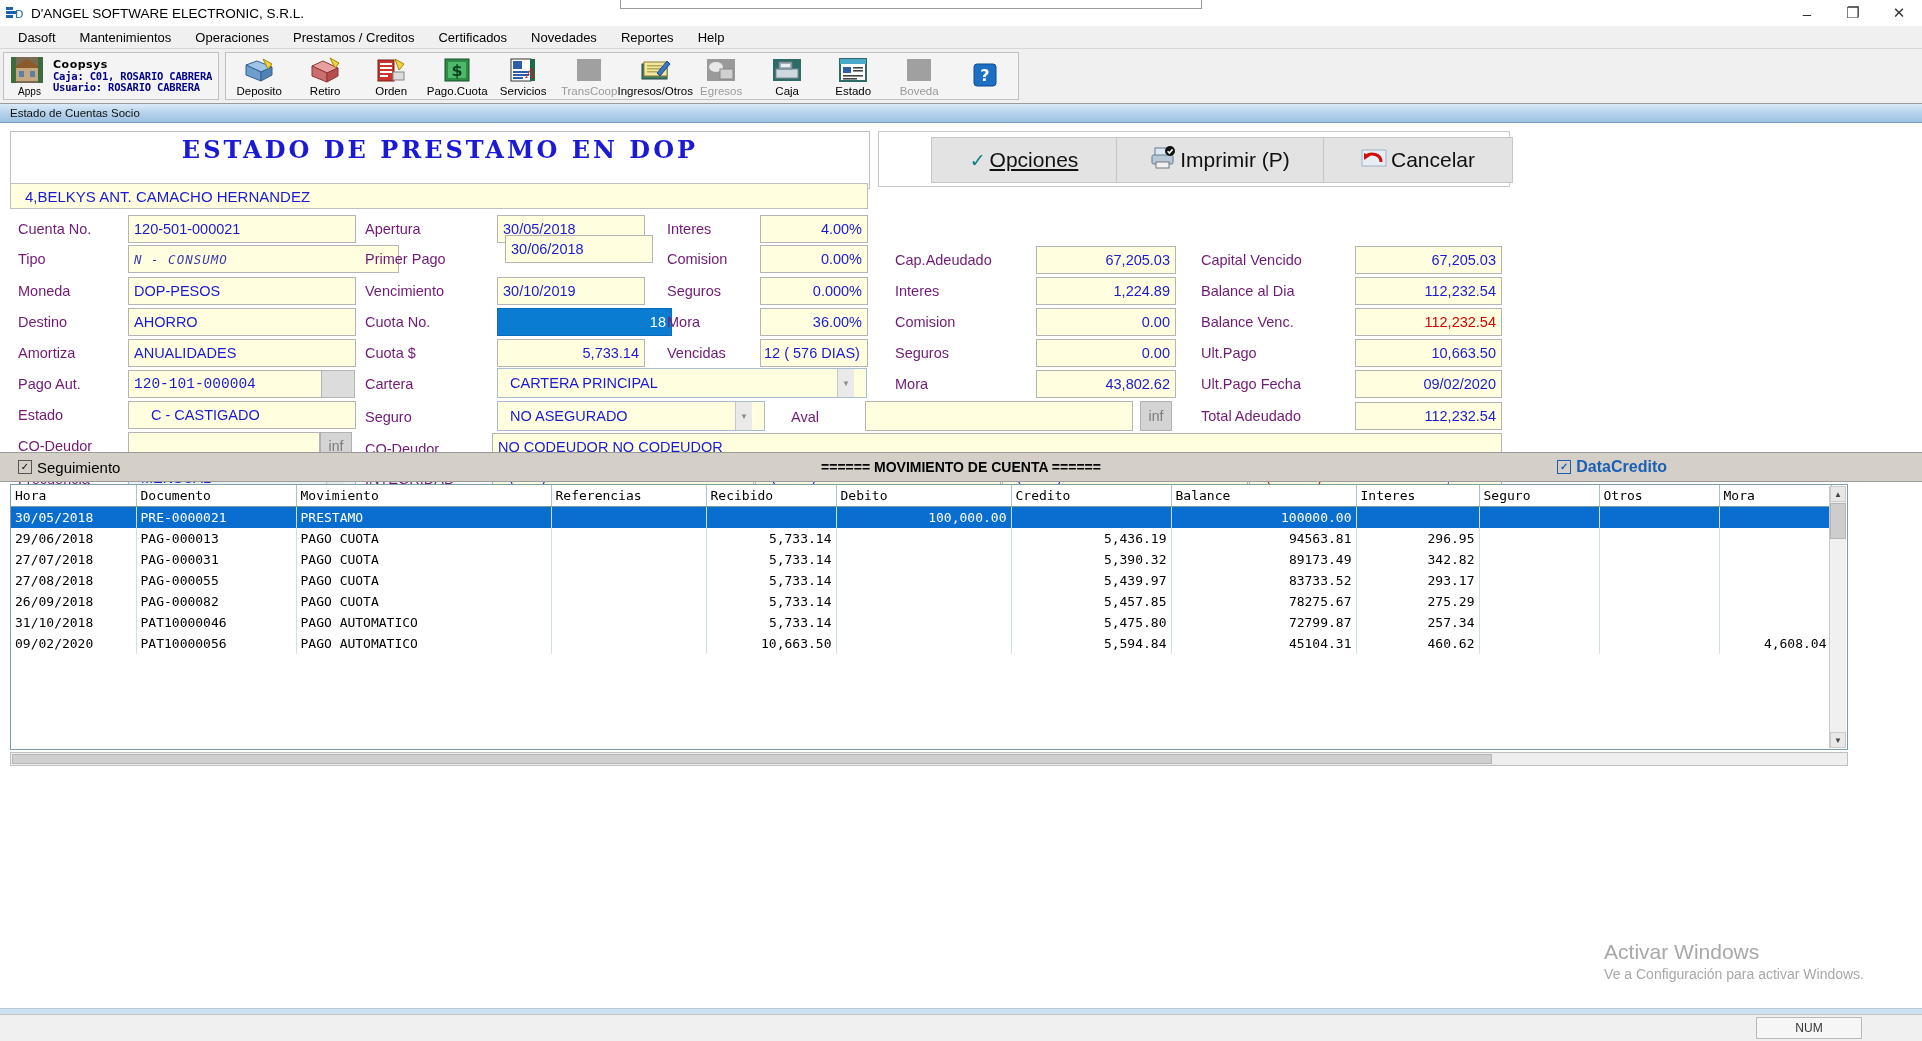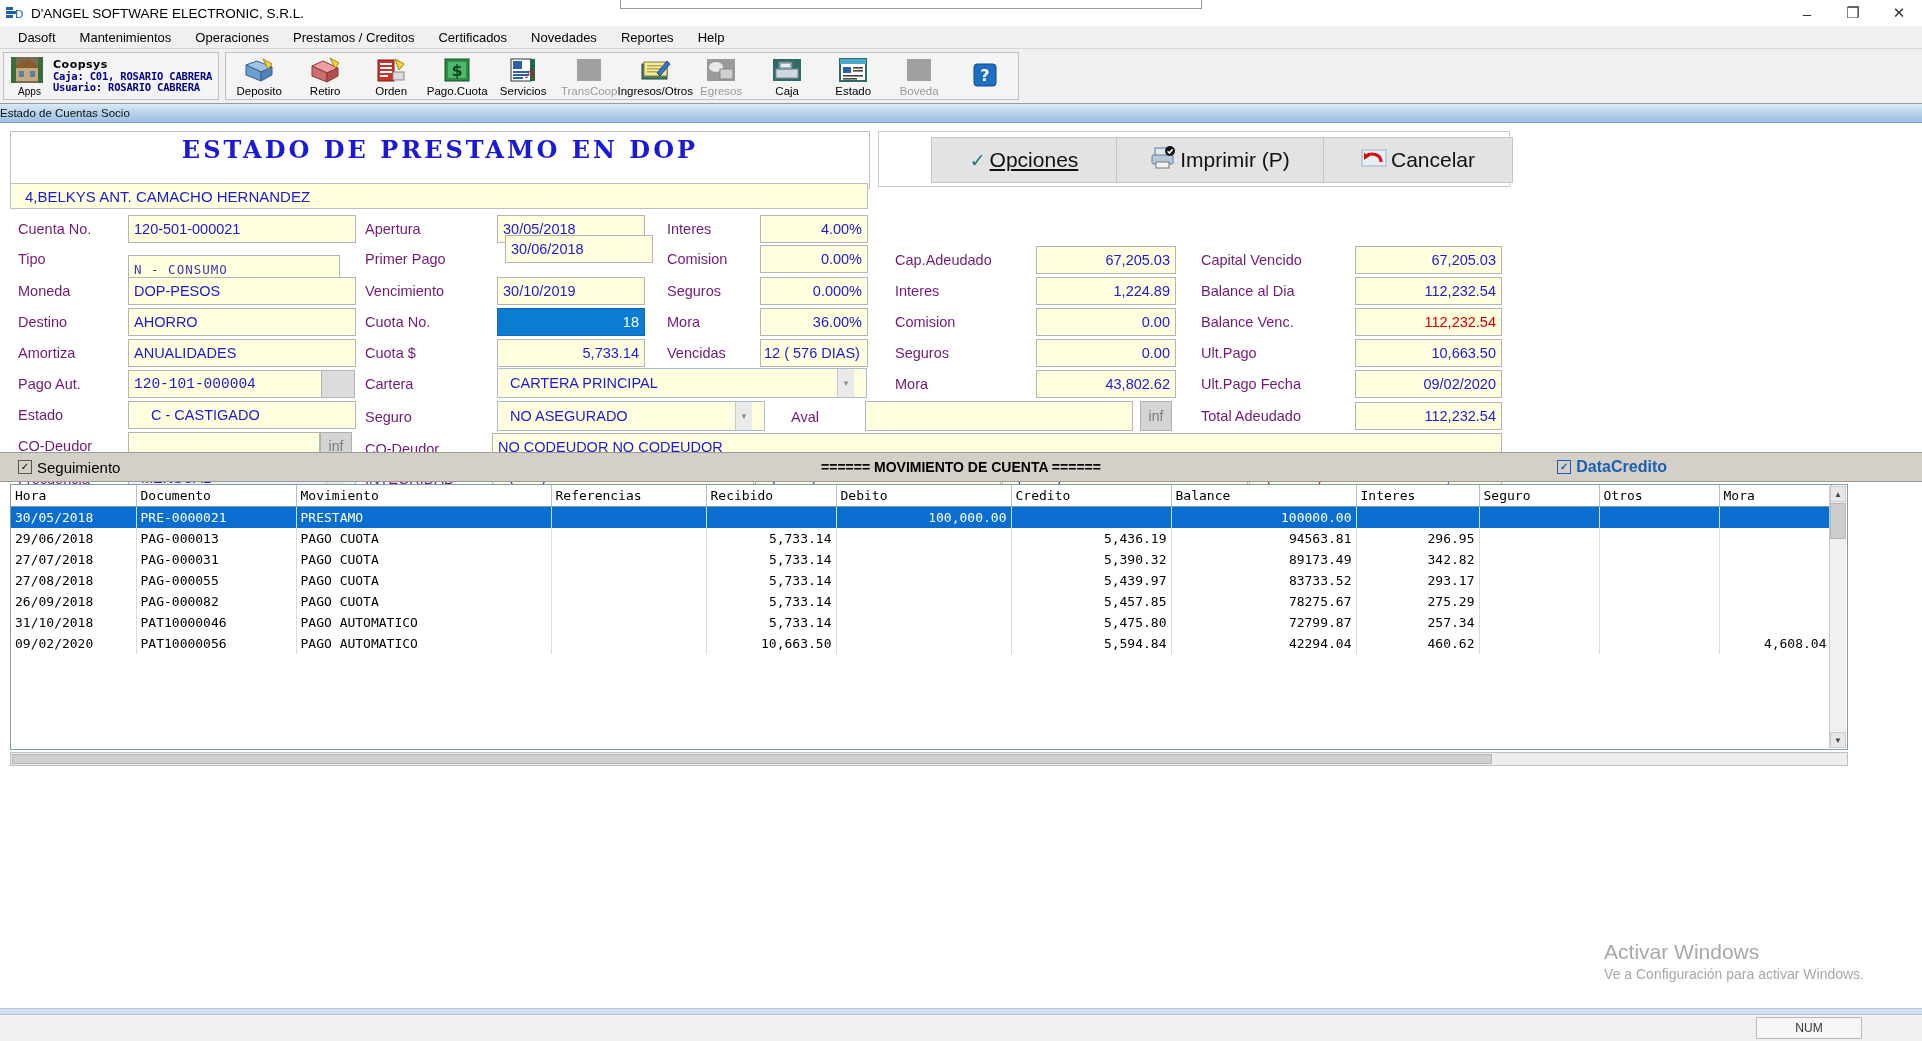--- a/index.html
+++ b/index.html
@@ -33,21 +33,21 @@
   .coop-txt{line-height:1.05;}
   .coop-name{font-family:"DejaVu Sans", sans-serif;font-weight:bold;font-size:11px;color:#000;letter-spacing:.5px;}
   .coop-sub{font-family:"DejaVu Sans Mono", monospace;font-size:10.5px;font-weight:bold;color:#00008b;letter-spacing:-0.2px;}
   .tbtn{width:66px;display:flex;flex-direction:column;align-items:center;justify-content:flex-end;padding:2px 0 1px 0;}
   .tbtn .ic{width:32px;height:28px;margin-bottom:1px;position:relative;}
   .tbtn .lb{font-size:11.5px;color:#000;white-space:nowrap;}
   .tbtn.disabled .lb{color:#9a9a9a;}
 
   
   .mdicap{height:18px;background:linear-gradient(180deg,#dceaf7 0%, #b6d2ea 50%, #9dc2e3 100%);
-          display:flex;align-items:center;padding-left:0;font-size:11.5px;color:#111;border-bottom:1px solid #7a9ec2;}
+          display:flex;align-items:center;padding-left:10px;font-size:11.5px;color:#111;border-bottom:1px solid #7a9ec2;}
 
   
   .form{position:relative;background:#fff;padding:0;height:370px;}
   .panelL{position:absolute;left:10px;top:8px;width:858px;height:56px;border:1px solid #bfbfbf;background:#fff;}
   .bigtitle{font-family:"DejaVu Serif", serif;font-weight:bold;font-size:24px;color:#1a1ad6;letter-spacing:3px;
             text-align:center;line-height:32px;padding-top:2px;}
   .namebar{position:absolute;left:10px;top:60px;width:858px;height:26px;background:#ffffe0;border:1px solid #bfbfbf;
            display:flex;align-items:center;padding-left:14px;font-size:15px;color:#1a1ad6;box-sizing:border-box;}
 
   .btnpanel{position:absolute;left:878px;top:8px;width:632px;height:56px;border:1px solid #c9c9c9;background:#fff;box-sizing:border-box;}
@@ -367,21 +367,21 @@
           </span>
           <span>Cancelar</span>
         </div>
       </div>
     </div>
 
     <div class="lbl" style="left:18px;top:98px;">Cuenta No.</div>
     <div class="fld" style="left:128px;top:92px;width:228px;">120-501-000021</div>
 
     <div class="lbl" style="left:18px;top:128px;">Tipo</div>
-    <div class="fld mono" style="left:128px;top:132px;width:212px;">N  -  CONSUMO</div>
+    <div class="fld mono" style="left:128px;top:122px;width:271px;font-style:italic;">N  -  CONSUMO</div>
 
     <div class="lbl" style="left:18px;top:160px;">Moneda</div>
     <div class="fld" style="left:128px;top:154px;width:228px;">DOP-PESOS</div>
 
     <div class="lbl" style="left:18px;top:191px;">Destino</div>
     <div class="fld" style="left:128px;top:185px;width:228px;">AHORRO</div>
 
     <div class="lbl" style="left:18px;top:222px;">Amortiza</div>
     <div class="fld" style="left:128px;top:216px;width:228px;">ANUALIDADES</div>
 
@@ -405,21 +405,21 @@
     <div class="lbl" style="left:365px;top:98px;">Apertura</div>
     <div class="fld" style="left:497px;top:92px;width:148px;">30/05/2018</div>
 
     <div class="lbl" style="left:365px;top:128px;">Primer Pago</div>
     <div class="fld" style="left:497px;top:112px;width:148px;margin-left:8px;">30/06/2018</div>
 
     <div class="lbl" style="left:365px;top:160px;">Vencimiento</div>
     <div class="fld" style="left:497px;top:154px;width:148px;">30/10/2019</div>
 
     <div class="lbl" style="left:365px;top:191px;">Cuota No.</div>
-    <div class="fld sel" style="left:497px;top:185px;width:148px;">18</div>
+    <div class="fld sel" style="left:497px;top:185px;width:175px;">18</div>
 
     <div class="lbl" style="left:365px;top:222px;">Cuota $</div>
     <div class="fld r" style="left:497px;top:216px;width:148px;">5,733.14</div>
 
     <div class="lbl" style="left:365px;top:253px;">Cartera</div>
     <div class="combo" style="left:497px;top:245px;width:370px;">
       <span>CARTERA PRINCIPAL</span>
       <span class="arrow">▼</span>
     </div>
 
@@ -639,21 +639,21 @@
             <td class="num"></td>
           </tr>
           <tr>
             <td>09/02/2020</td>
             <td class="red">PAT10000056</td>
             <td>PAGO AUTOMATICO</td>
             <td></td>
             <td class="num">10,663.50</td>
             <td class="num"></td>
             <td class="num">5,594.84</td>
-            <td class="num">42294.04</td>
+            <td class="num">45104.31</td>
             <td class="num">460.62</td>
             <td class="num"></td>
             <td class="num"></td>
             <td class="num">4,608.04</td>
           </tr>
         </tbody>
     </table>
 
     <div class="gridvscroll">
       <div class="sb-arrow">▲</div>

